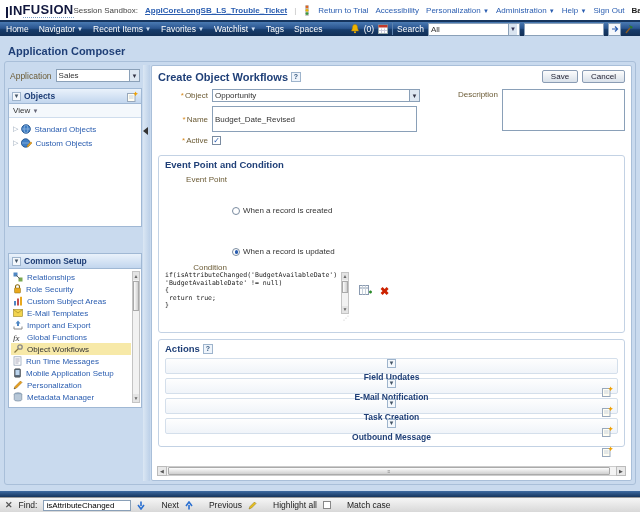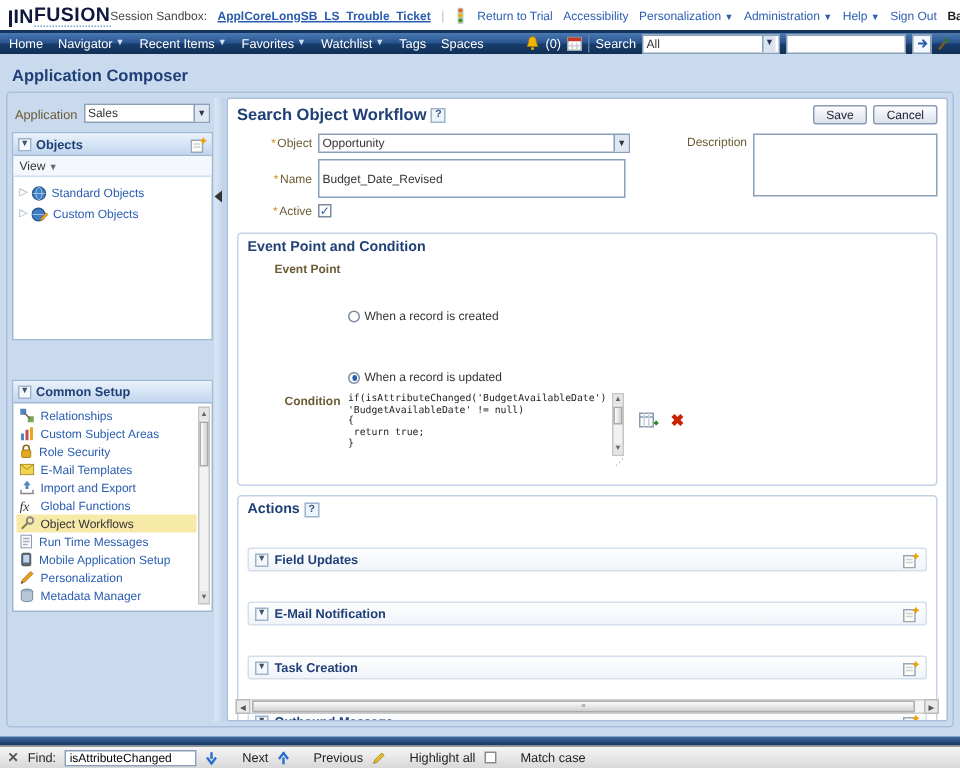--- a/index.html
+++ b/index.html
@@ -39,21 +39,21 @@
   .sidebar{width:134px;display:flex;flex-direction:column;font-size:8.5px;}
   .app-row{display:flex;align-items:center;gap:4px;padding:4px 2px 6px;}
   .app-label{color:#6b5b35;}
   .box-select{background:#fff;border:1px solid #8aa0b8;height:13px;flex:1;display:flex;align-items:center;font-size:8px;color:#333;padding-left:2px;text-align:right;}
   .box-select .sel-arrow{margin-left:auto;width:10px;height:11px;background:#dfe8f2;border-left:1px solid #8aa0b8;font-size:6px;color:#334;display:flex;align-items:center;justify-content:center;}
   .panel{background:#fff;border:1px solid #a0b8d4;margin-bottom:6px;}
   .panel-header{height:15px;background:linear-gradient(#eaf2fb,#c2d6ee);border-bottom:1px solid #a0b8d4;display:flex;align-items:center;gap:3px;padding:0 3px;font-weight:bold;color:#1f3f77;font-size:8.5px;}
   .disc{width:9px;height:9px;border:1px solid #9eb4cc;background:#f4f8fc;color:#456;font-size:6px;line-height:7px;text-align:center;cursor:pointer;}
   .view-bar{height:14px;border-bottom:1px solid #cfdded;background:#f4f8fc;display:flex;align-items:center;padding:0 4px;gap:2px;font-size:8px;color:#333;}
   .tree{padding:4px 2px;min-height:108px;}
-  .tree-item{display:flex;gap:3px;padding:2px 2px;color:#2a5db0;cursor:pointer;font-size:8px;}
+  .tree-item{display:flex;align-items:center;gap:3px;padding:2px 2px;color:#2a5db0;cursor:pointer;font-size:8px;}
   .twisty{color:#8a9bb0;font-size:7px;}
   .cs-body{position:relative;padding:2px 10px 4px 2px;}
   .cs-item{display:flex;align-items:center;gap:4px;height:12px;padding:0 2px;color:#2a5db0;font-size:8px;cursor:pointer;white-space:nowrap;overflow:hidden;}
   .cs-item.selected{background:#f7e9a8;color:#333;}
   .vscroll{position:absolute;right:1px;top:2px;bottom:4px;width:8px;border:1px solid #c4c4c4;background:#f2f2f2;display:flex;flex-direction:column;}
   .vscroll .arrow{height:8px;background:#e4e4e4;font-size:5px;color:#666;text-align:center;line-height:8px;}
   .vscroll .thumb{height:30px;background:linear-gradient(90deg,#fdfdfd,#cfcfcf);border:1px solid #aaa;margin:1px 0;}
   .vscroll .spacer{flex:1;}
 
   .splitter{width:7px;position:relative;background:linear-gradient(90deg,#dbe7f4,#bcd0e8);margin:0 1px;}
@@ -75,35 +75,35 @@
   .obj-select{width:128px;height:13px;}
   .txt-input{width:205px;height:13px;border:1px solid #8aa0b8;font-size:8px;padding:12px 2px;background:#fff;color:#333;}
   .checkbox{width:9px;height:9px;border:1px solid #7a8ba0;background:#fff;font-size:8px;line-height:8px;color:#2a5db0;text-align:center;cursor:pointer;}
   .form-desc{flex:1;display:flex;align-items:flex-start;}
   .desc-label{width:78px;text-align:right;font-size:8px;color:#6b5b35;margin-right:4px;padding-top:1px;}
   .desc-area{flex:1;height:42px;border:1px solid #8aa0b8;background:#fff;resize:none;font-size:8px;font-family:"Liberation Sans",sans-serif;}
 
   .section{border:1px solid #c3d2e4;border-radius:3px;margin-top:6px;padding:3px 6px 8px;}
   .section-title{font-size:9.5px;font-weight:bold;color:#1f3f77;display:flex;align-items:center;gap:3px;margin-bottom:4px;}
   .ev-row{display:flex;margin-bottom:3px;}
-  .ev-label{width:62px;text-align:right;font-size:8px;color:#6b5b35;margin-right:5px;flex:none;padding-top:1px;font-weight:bold;}
+  .ev-label{width:62px;text-align:right;font-size:8px;color:#6b5b35;margin-right:5px;flex:none;padding-top:1px;}
   .radio{width:8px;height:8px;border:1px solid #7a8ba0;border-radius:50%;background:#fff;margin-right:3px;position:relative;flex:none;cursor:pointer;}
   .radio.on::after{content:"";position:absolute;left:1.5px;top:1.5px;width:3.5px;height:3.5px;border-radius:50%;background:#2a5db0;}
   .radio-line{display:flex;align-items:center;font-size:8px;color:#333;margin-bottom:3px;margin-top:32px;}
   .cond-wrap{display:flex;align-items:flex-start;gap:4px;}
   .code{width:172px;font-family:"DejaVu Sans Mono",monospace;font-size:6.5px;line-height:7.5px;color:#222;white-space:pre;overflow:hidden;height:42px;}
   .code-scroll{width:8px;height:42px;border:1px solid #c4c4c4;background:#f2f2f2;display:flex;flex-direction:column;}
   .code-scroll .arrow{height:7px;font-size:5px;color:#666;text-align:center;line-height:7px;background:#e4e4e4;}
   .code-scroll .thumb{height:12px;margin:1px 0;background:linear-gradient(90deg,#fdfdfd,#cfcfcf);border:1px solid #aaa;}
   .code-scroll .spacer{flex:1;}
   .grip{font-size:6px;color:#999;align-self:flex-end;}
   .cond-icons{display:flex;gap:8px;margin-left:6px;margin-top:12px;align-items:center;}
   .x-icon{color:#cc2200;font-size:11px;font-weight:bold;line-height:10px;cursor:pointer;}
 
-  .action-row{height:16px;margin:20px 0;border:1px solid #d4dfeb;border-radius:2px;background:linear-gradient(#fefefe,#f0f4f9);display:flex;align-items:center;padding:0 4px;gap:4px;}
+  .action-row{height:16px;margin:4px 0;border:1px solid #d4dfeb;border-radius:2px;background:linear-gradient(#fefefe,#f0f4f9);display:flex;align-items:center;padding:0 4px;gap:4px;flex-direction:column;}
   .action-label{font-size:8.5px;font-weight:bold;color:#1f3f77;}
   .action-new{margin-left:auto;}
 
   .hscroll{position:absolute;left:5px;right:5px;bottom:4px;height:10px;display:flex;align-items:stretch;}
   .hscroll .arrow{width:10px;background:#e8e8e8;border:1px solid #bbb;font-size:5px;color:#555;display:flex;align-items:center;justify-content:center;}
   .hscroll .track{flex:1;background:#f4f4f4;border-top:1px solid #ccc;border-bottom:1px solid #ccc;position:relative;}
   .hscroll .thumb{position:absolute;left:1px;right:6px;top:0;bottom:0;background:linear-gradient(#fdfdfd,#cfcfcf);border:1px solid #aaa;border-radius:1px;display:flex;align-items:center;justify-content:center;font-size:5px;color:#888;}
 
   
   .findbar{position:absolute;bottom:0;left:0;right:0;height:15px;background:linear-gradient(#f6f6f6,#d8d8d8);border-top:1px solid #9a9a9a;display:flex;align-items:center;gap:6px;padding:0 5px;font-size:8.5px;color:#222;}
@@ -277,36 +277,36 @@
                 <svg width="10" height="10" viewBox="0 0 10 10">
                   <rect x="0.5" y="0.5" width="4" height="4" fill="#4f87c4"></rect>
                   <rect x="5.5" y="5.5" width="4" height="4" fill="#7aa84f"></rect>
                   <line x1="3" y1="3" x2="7" y2="7" stroke="#666"></line>
                 </svg>
               </span>
             <span>Relationships</span>
           </div>
           <div class="cs-item">
             <span>
+                <svg width="9" height="10" viewBox="0 0 9 10">
+                  <path d="M2.5 4 V2.8 A2 2 0 0 1 6.5 2.8 V4" fill="none" stroke="#8a6a10" stroke-width="1.1"></path>
+                  <rect x="1.5" y="4" width="6" height="5" rx="0.8" fill="#e8a81e" stroke="#8a6a10" stroke-width="0.5"></rect>
+                </svg>
+              </span>
+            <span>Role Security</span>
+          </div>
+          <div class="cs-item">
+            <span>
                 <svg width="10" height="10" viewBox="0 0 10 10">
                   <rect x="1" y="5" width="2" height="4.5" fill="#4f87c4"></rect>
                   <rect x="4" y="2.5" width="2" height="7" fill="#c44f4f"></rect>
                   <rect x="7" y="0.8" width="2" height="8.7" fill="#e8a81e"></rect>
                 </svg>
               </span>
             <span>Custom Subject Areas</span>
-          </div>
-          <div class="cs-item">
-            <span>
-                <svg width="9" height="10" viewBox="0 0 9 10">
-                  <path d="M2.5 4 V2.8 A2 2 0 0 1 6.5 2.8 V4" fill="none" stroke="#8a6a10" stroke-width="1.1"></path>
-                  <rect x="1.5" y="4" width="6" height="5" rx="0.8" fill="#e8a81e" stroke="#8a6a10" stroke-width="0.5"></rect>
-                </svg>
-              </span>
-            <span>Role Security</span>
           </div>
           <div class="cs-item">
             <span>
                 <svg width="10" height="8" viewBox="0 0 10 8">
                   <rect x="0.5" y="0.5" width="9" height="7" fill="#f2d44f" stroke="#9a8220" stroke-width="0.6"></rect>
                   <path d="M0.5 0.5 L5 4 L9.5 0.5" fill="none" stroke="#9a8220" stroke-width="0.6"></path>
                 </svg>
               </span>
             <span>E-Mail Templates</span>
           </div>
@@ -384,21 +384,21 @@
       </div>
     </div>
 
     <div class="splitter">
       <div class="handle"></div>
     </div>
 
     <div class="main">
       <div class="main-header">
         <span class="main-title">
-          <span>Search Object Workflow</span>
+          <span>Create Object Workflows</span>
           <span class="help-icon">?</span>
         </span>
         <span class="btns">
           <button class="btn">Save</button>
           <button class="btn">Cancel</button>
         </span>
       </div>
 
       <div class="form-area">
         <div class="form-left">
@@ -432,21 +432,21 @@
             <span class="radio-line">
                 <span class="radio"></span>
                 <span>When a record is created</span>
               </span>
             <span class="radio-line">
                 <span class="radio on"></span>
                 <span>When a record is updated</span>
               </span>
           </span>
         </div>
-        <div class="ev-row" style="margin-top:2px;">
+        <div class="ev-row" style="margin-top:2px;flex-direction:column;">
           <span class="ev-label">Condition</span>
           <span class="cond-wrap">
             <span class="code">if(isAttributeChanged('BudgetAvailableDate')&amp;&amp;
 'BudgetAvailableDate' != null)
 {
  return true;
 }</span>
             <span style="display:flex;flex-direction:column;align-items:center;">
               <span class="code-scroll">
                 <span class="arrow">▲</span>

